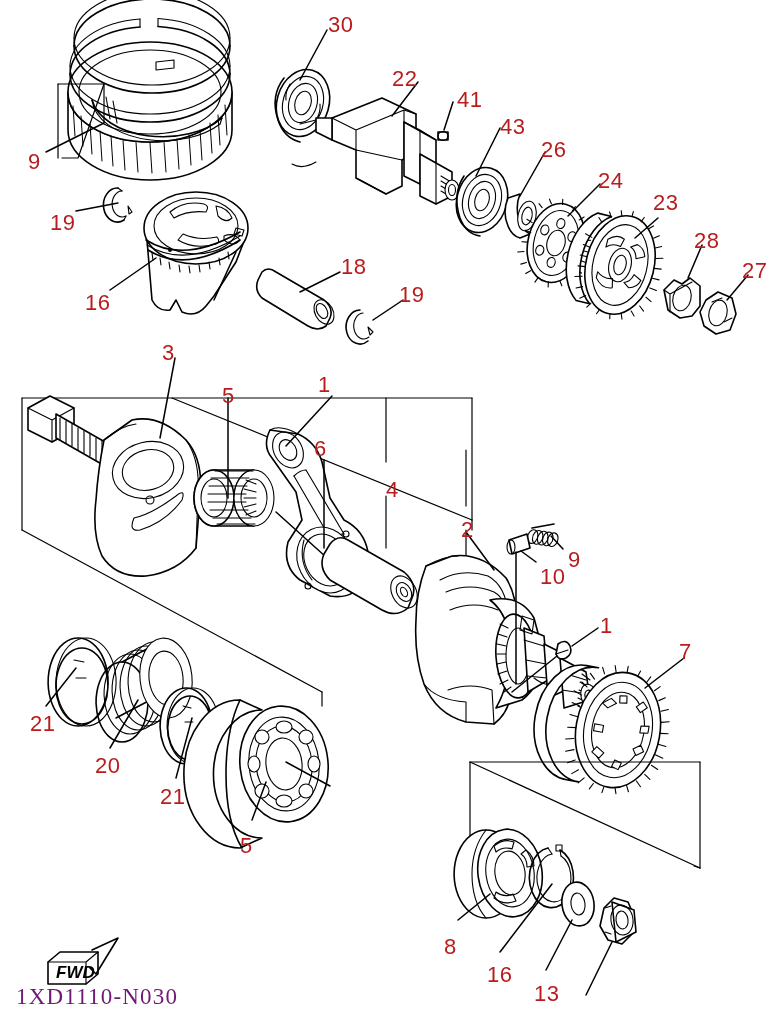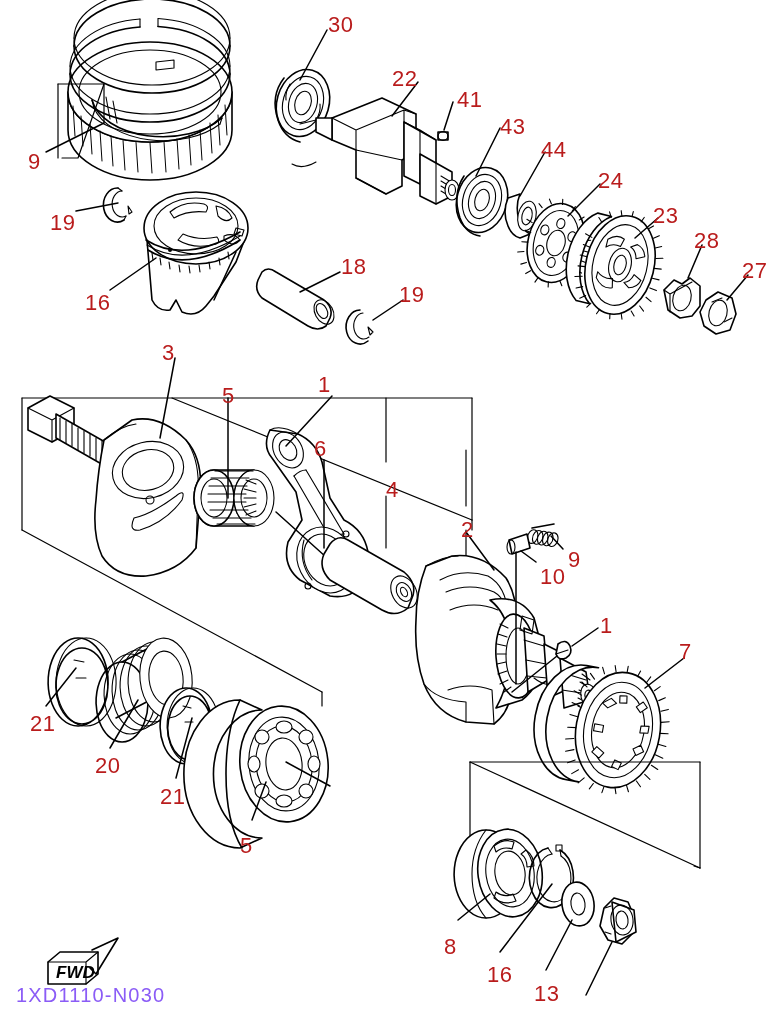--- a/index.html
+++ b/index.html
@@ -23,25 +23,25 @@
     letter-spacing:0.5px;
     color:#b91c1c;
     line-height:1;
     white-space:nowrap;
     font-family:"Liberation Sans","DejaVu Sans",sans-serif;
   }
   #partcode{
     position:absolute;
     left:16px;
     top:984px;
-    font-size:20px;
+    font-size:23px;
     letter-spacing:1.2px;
-    color:#8b5cf6;
+    color:#701a75;
     white-space:nowrap;
-    font-family:Liberation Sans, sans-serif;
+    font-family:Liberation Serif, serif;
   }
 </style>
 </head>
 <body>
 
 <div id="sheet">
 
   <svg id="artwork" viewBox="0 0 780 1028" xmlns="http://www.w3.org/2000/svg">
     <defs>
       <style type="text/css">
@@ -565,24 +565,24 @@
   <div class="callout" style="left:240px;top:835px">5</div>
   <div class="callout" style="left:85px;top:292px">16</div>
   <div class="callout" style="left:28px;top:151px">9</div>
   <div class="callout" style="left:341px;top:256px">18</div>
   <div class="callout" style="left:50px;top:212px">19</div>
   <div class="callout" style="left:399px;top:284px">19</div>
   <div class="callout" style="left:95px;top:755px">20</div>
   <div class="callout" style="left:30px;top:713px">21</div>
   <div class="callout" style="left:160px;top:786px">21</div>
   <div class="callout" style="left:392px;top:68px">22</div>
-  <div class="callout" style="left:653px;top:205px">23</div>
+  <div class="callout" style="left:653px;top:192px">23</div>
   <div class="callout" style="left:598px;top:170px">24</div>
   <div class="callout" style="left:457px;top:89px">41</div>
-  <div class="callout" style="left:541px;top:139px">44</div>
+  <div class="callout" style="left:541px;top:139px">26</div>
   <div class="callout" style="left:742px;top:260px">27</div>
   <div class="callout" style="left:694px;top:230px">28</div>
   <div class="callout" style="left:500px;top:116px">43</div>
   <div class="callout" style="left:328px;top:14px">30</div>
 
   <div id="partcode">1XD1110-N030</div>
 
 </div>
 
 </body></html>

